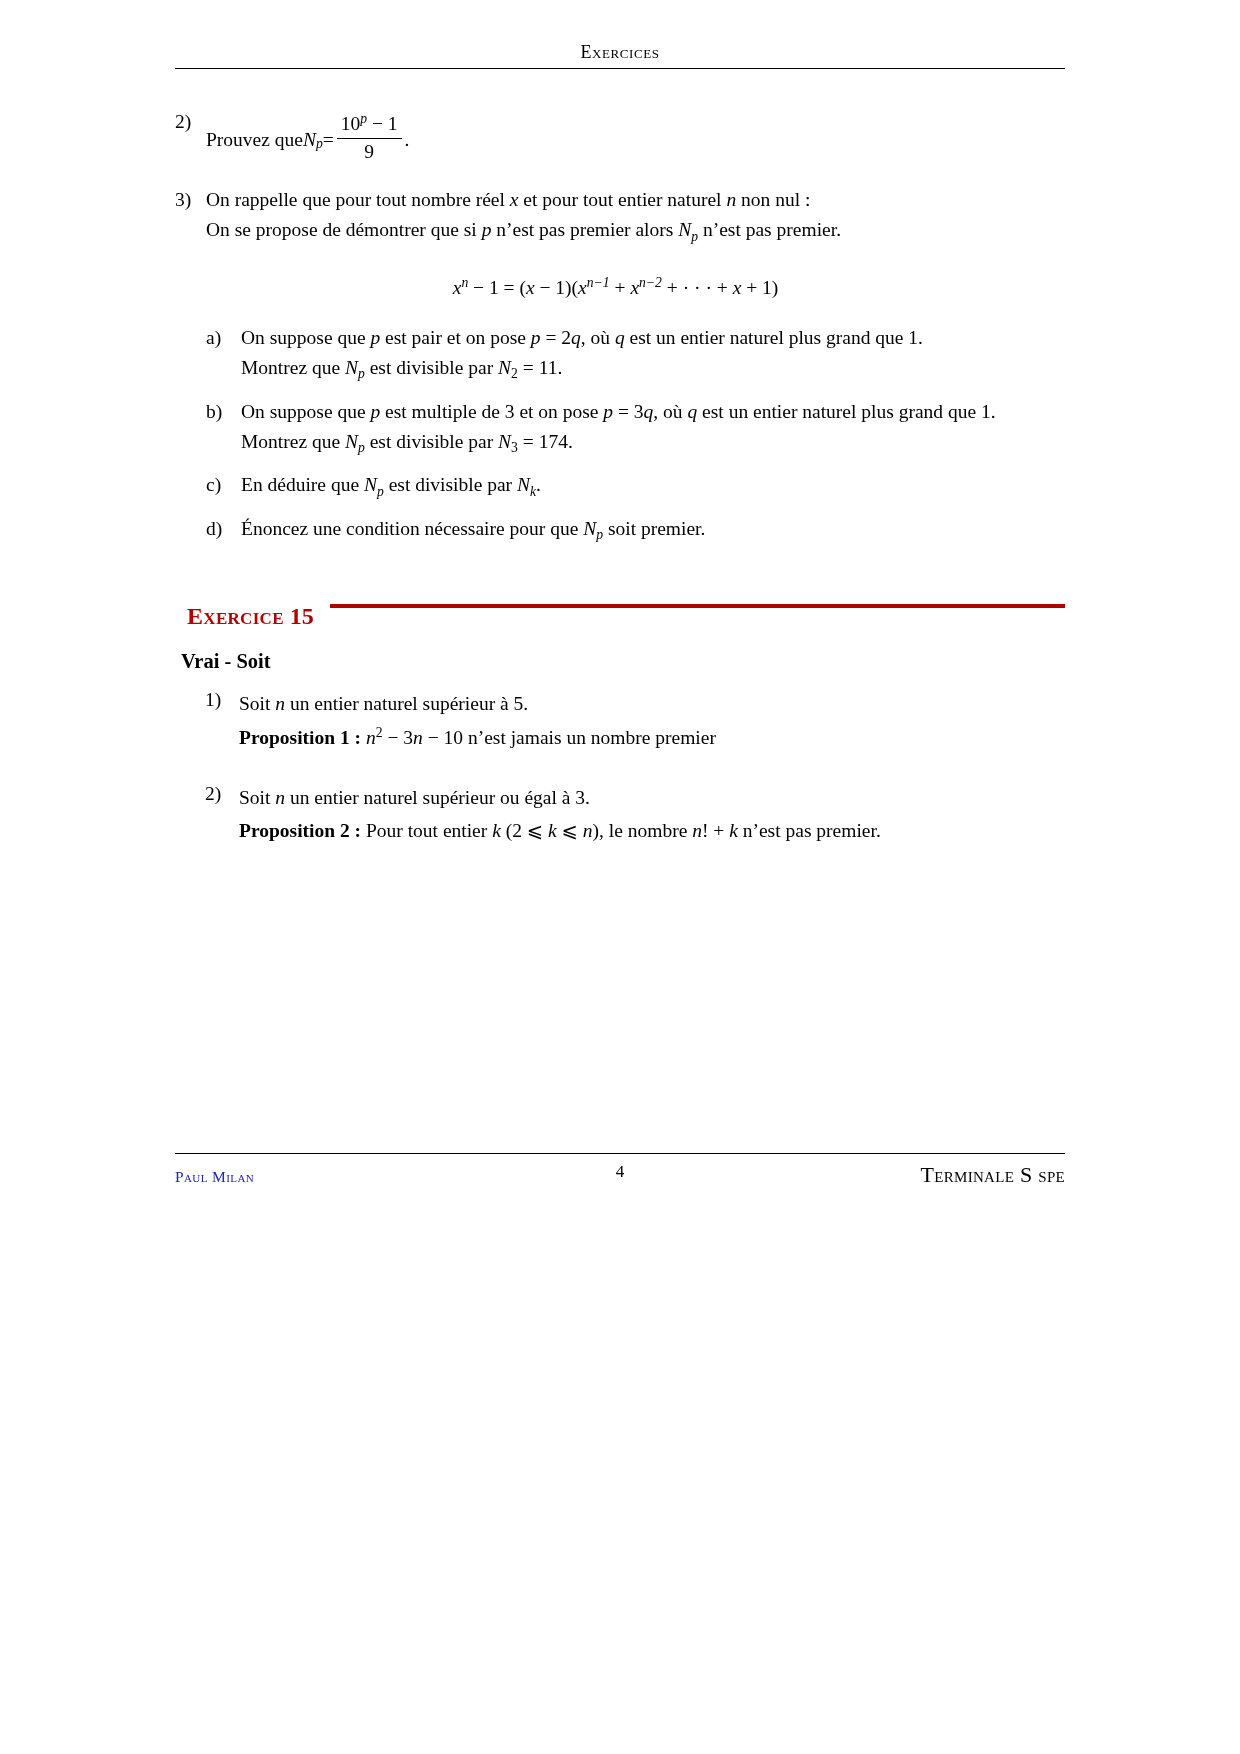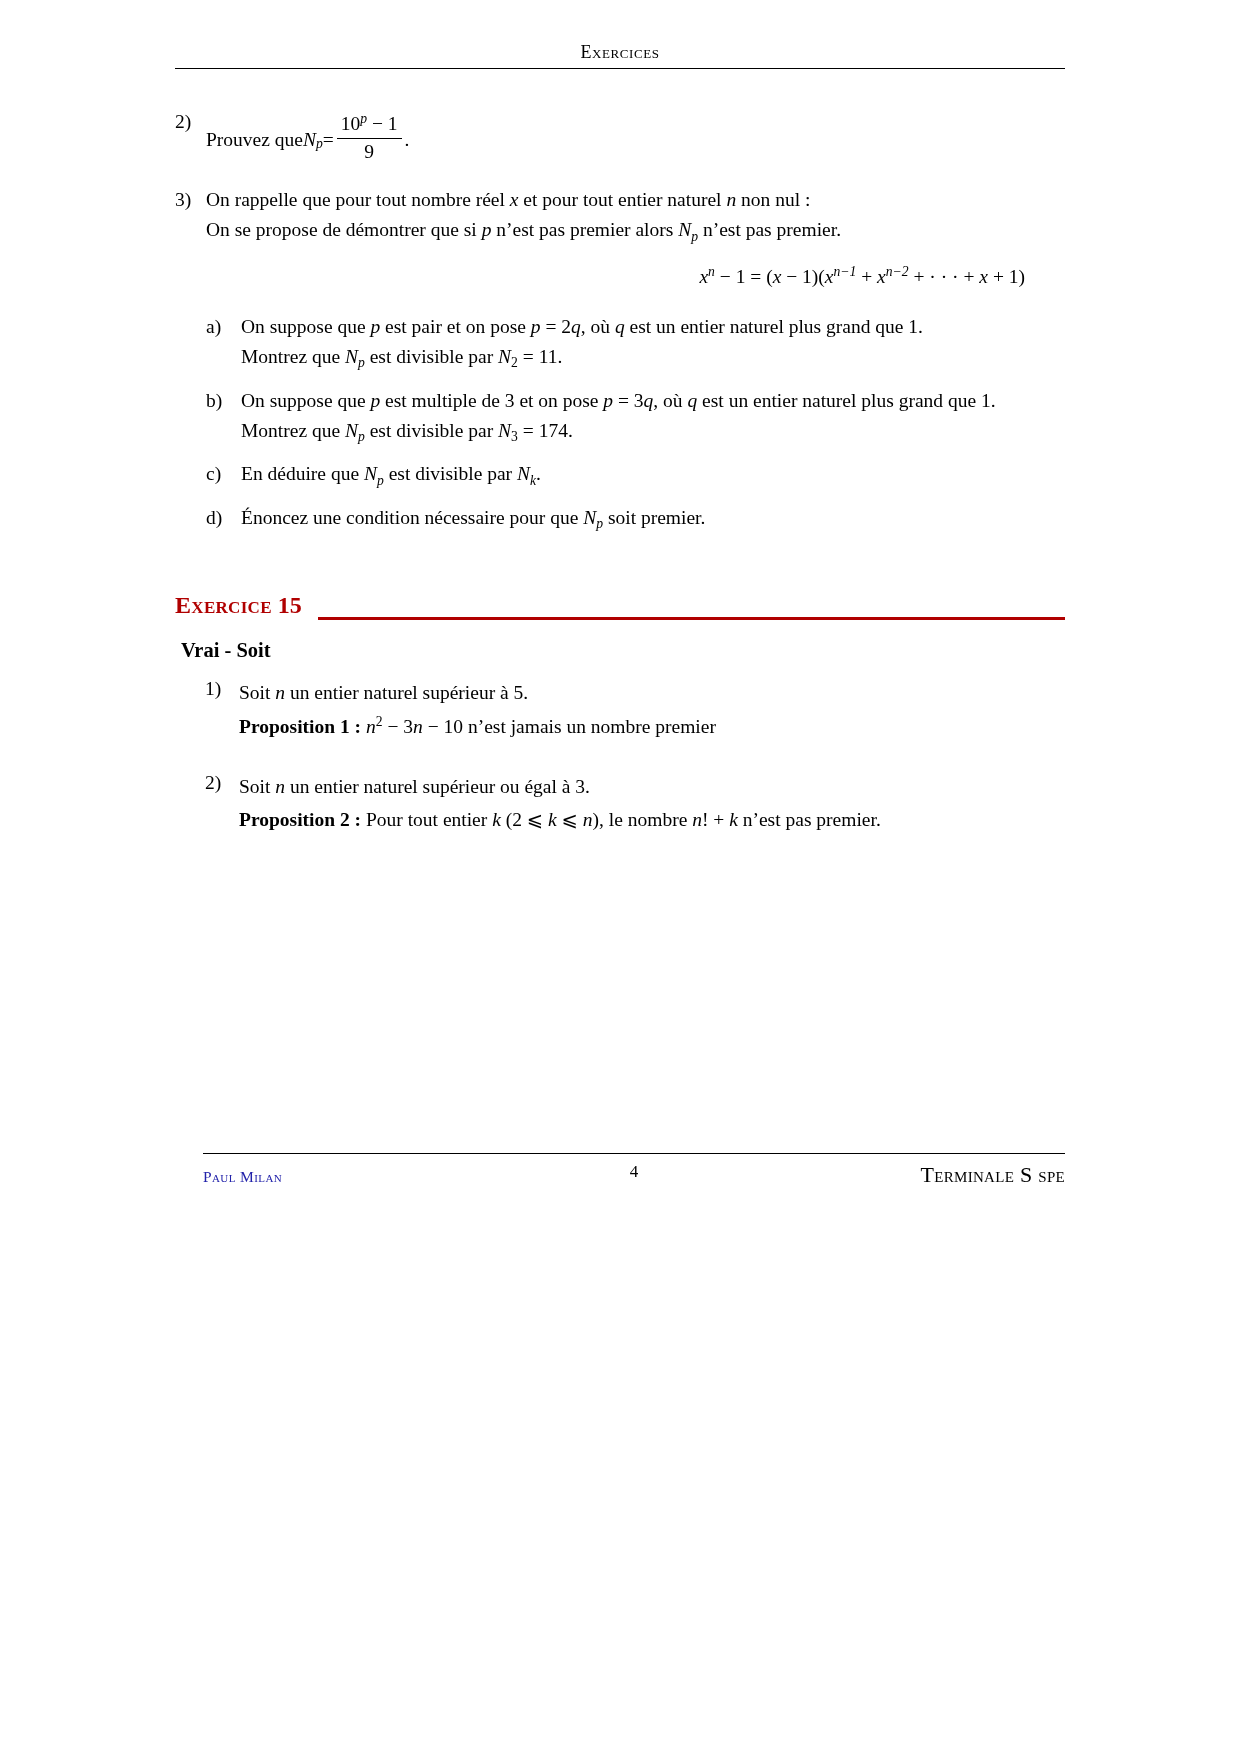--- a/index.html
+++ b/index.html
@@ -60,36 +60,36 @@
     top: -2px;
   }
   .frac .num { display: block; border-bottom: 1.3px solid #000; padding: 0 4px 2px 4px; line-height: 1.15; }
   .frac .den { display: block; padding-top: 2px; line-height: 1.15; }
 
   .it { font-style: italic; }
   .bf { font-weight: bold; }
   .sup { font-size: 70%; position: relative; top: -0.5em; line-height: 0; }
   .sub { font-size: 70%; position: relative; top: 0.3em; line-height: 0; }
 
-  .formula { text-align: right; margin: 20px 40px 24px 0; }
+  .formula { text-align: center; margin: 31px 40px 24px 0; }
 
   .sublist { margin-top: 12px; }
   .subitem {
     display: grid;
     grid-template-columns: 35px 1fr;
     margin-bottom: 13px;
     align-items: start;
   }
   .subitem > .label { line-height: 1.56; }
 
   
   .ex-heading {
     display: flex;
-    align-items: flex-end;
-    margin: 46px 0 20px 0;
+    align-items: flex-start;
+    margin: 46px 0 20px 12px;
   }
   .ex-title {
     color: var(--accent-red);
     font-weight: bold;
     font-size: 24px;
     white-space: nowrap;
   }
   .ex-word { font-variant: small-caps; letter-spacing: 0.3px; }
   .ex-rule {
     flex: 1;
@@ -109,21 +109,20 @@
     align-items: start;
   }
   .vf-item .line2 { margin-top: 3px; }
 
   
   .page-footer {
     position: absolute;
     left: 175px;
     right: 175px;
     bottom: 46px;
-    margin-left: 28px;
   }
   .footer-rule { border: none; border-top: 1.5px solid #000; margin: 0 0 8px 0; }
   .footer-row {
     display: flex;
     justify-content: space-between;
     align-items: baseline;
     font-size: 15.5px;
   }
   .footer-author {
     color: var(--footer-blue);

